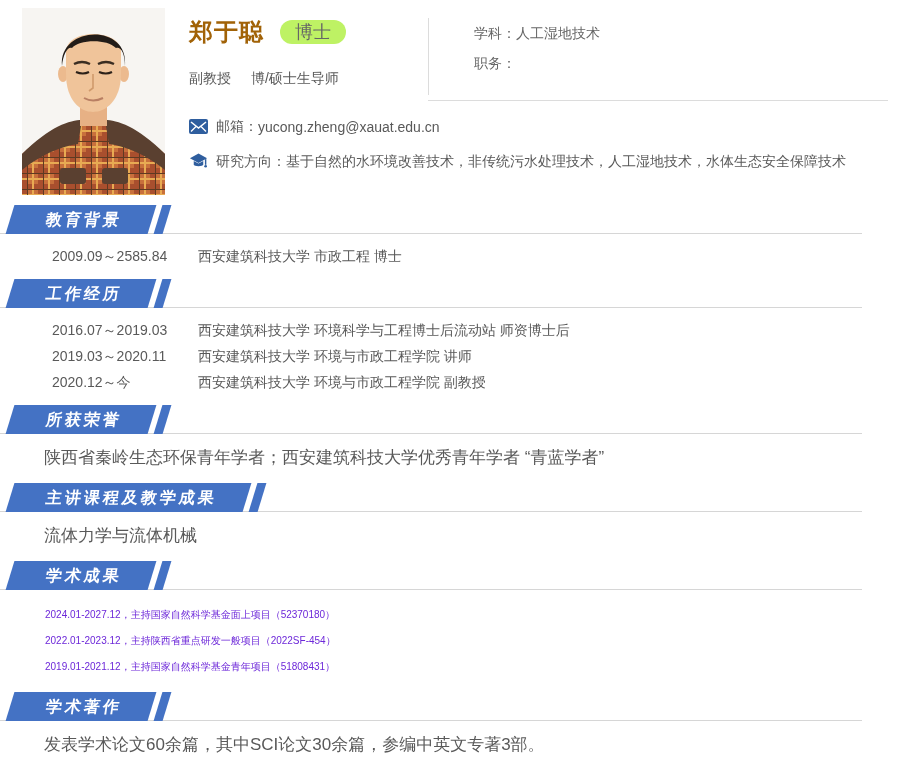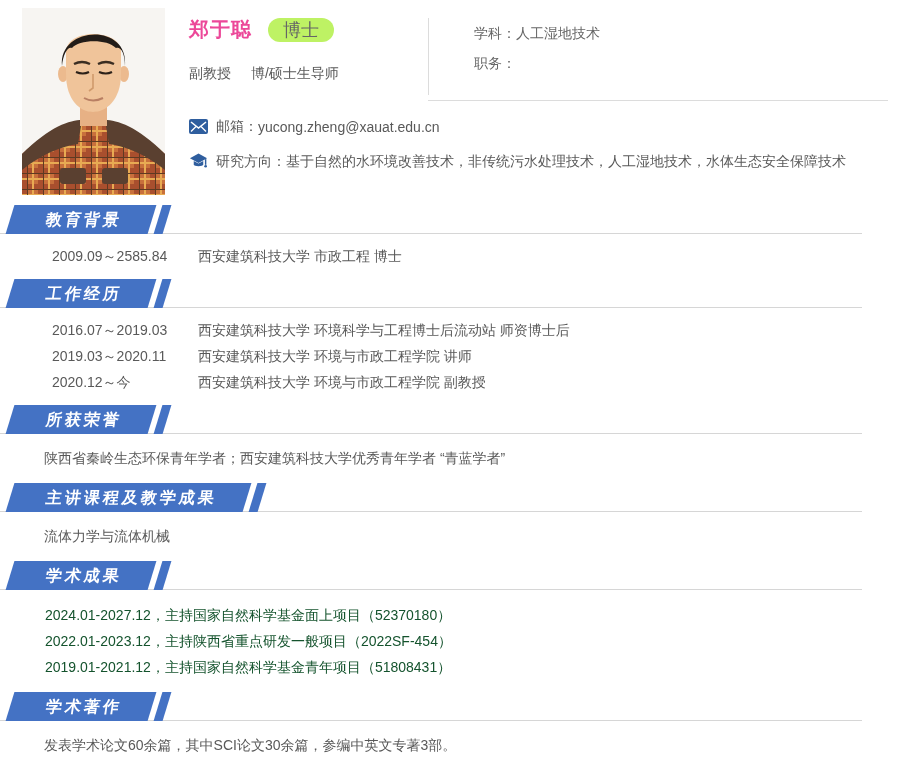--- a/index.html
+++ b/index.html
@@ -7,21 +7,21 @@
   .page{width:914px;height:781px;position:relative;background:#fff;}
 
   
   .header{display:flex;padding:8px 26px 0 22px;}
   .photo{width:143px;height:187px;flex:0 0 143px;overflow:hidden;background:#f7f5f2;}
   .photo svg{display:block;}
   .header-right{flex:1;margin-left:24px;position:relative;}
   .top-row{position:relative;height:93px;}
   .id-block{position:absolute;left:0;top:0;width:238px;}
   .name-row{display:flex;align-items:center;margin-top:8px;}
-  .name{font-size:20px;font-weight:bold;color:#ec4899;letter-spacing:1px;}
+  .name{font-size:24px;font-weight:bold;color:#a16207;letter-spacing:1px;}
   .badge{margin-left:16px;background:#bef264;color:#666;font-size:18px;padding:3px 15px;border-radius:12px;line-height:1;}
   .titles{margin-top:22px;font-size:14px;color:#595959;}
   .titles span + span{margin-left:16px;}
   .meta{position:absolute;left:239px;top:10px;bottom:6px;right:0;border-left:1px solid #dcdcdc;padding:0 0 0 45px;}
   .meta-row{line-height:30px;font-size:14px;color:#666;}
   .top-line{position:absolute;bottom:0;left:239px;right:0;height:1px;background:#dcdcdc;}
   .contact{margin-top:16px;}
   .contact-row{display:flex;align-items:center;margin-top:16px;font-size:14px;color:#595959;white-space:nowrap;}
   .contact-row .cicon{width:19px;height:19px;margin-right:8px;flex:0 0 19px;display:inline-flex;align-items:center;justify-content:center;}
   .contact-row .clabel{color:#595959;}
@@ -31,23 +31,23 @@
   .section-head{position:relative;height:29px;}
   .head-rule{position:absolute;left:0;right:52px;bottom:0;height:1px;background:#d6d6d6;}
   .ribbon{position:relative;display:inline-block;margin-left:10px;height:29px;line-height:29px;background:#4472c4;transform:skewX(-17deg);padding:0 30px 0 36px;}
   .ribbon::after{content:"";position:absolute;top:0;right:-15px;width:9px;height:100%;background:#4472c4;}
   .ribbon .t{display:inline-block;transform:skewX(9deg);font-weight:bold;font-size:16px;color:#ffffff;letter-spacing:3px;}
 
   
   .date-rows{padding:9px 0 10px 52px;}
   .date-row{display:flex;line-height:26px;font-size:14px;color:#595959;}
   .row-date{width:146px;flex:0 0 146px;}
-  .para{padding:14px 26px 15px 44px;line-height:20px;font-size:14px;color:#595959;}
+  .para{padding:14px 26px 15px 44px;line-height:20px;font-size:17px;color:#595959;}
   .ach-rows{padding:12px 26px 12px 45px;}
-  .ach-row{line-height:26px;font-size:14px;color:#14532d;}
+  .ach-row{line-height:26px;font-size:10px;color:#6d28d9;}
 </style>
 </head>
 <body>
 
 <div class="page">
 
   <div class="header">
     <div class="photo">
       <svg width="143" height="187" viewBox="0 0 143 187">
         <defs>

